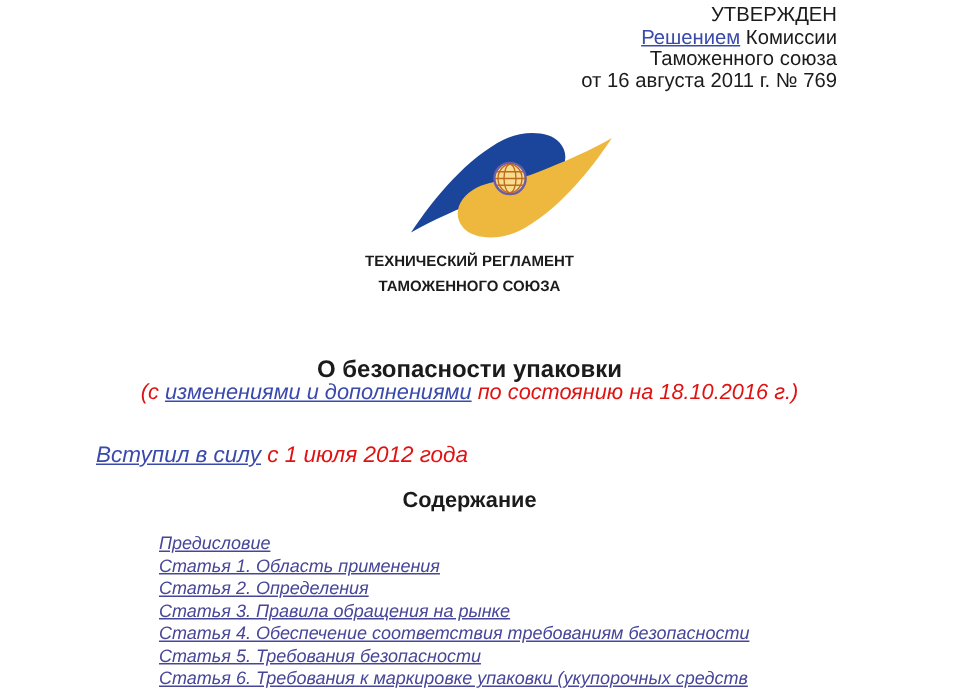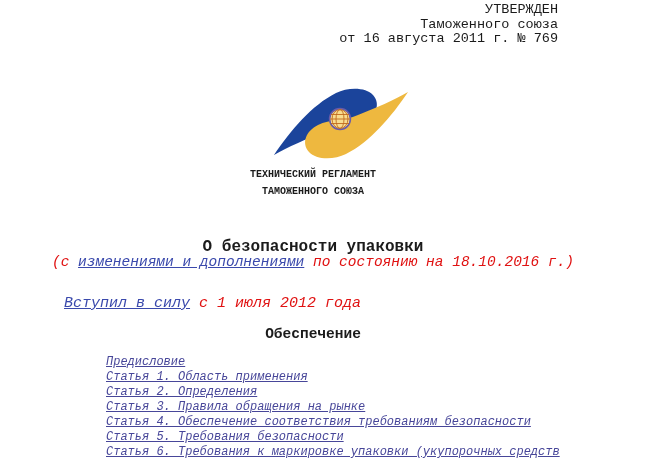--- a/index.html
+++ b/index.html
@@ -1,19 +1,19 @@
 <!DOCTYPE html>
 <html style="--page-bg: #ffffff; --text: #1b1b1b; --link: #3a49ac; --toc-link: #474699; --accent-red: #e01212; --logo-blue: #1b449b; --logo-gold: #eeb83f; --globe-fill: #f9dd8f; --globe-ring: #6a5ca8; --globe-lines: #c06a1e;"><head>
 <meta charset="utf-8">
 <style>
   html,body { margin:0; padding:0; background:#fff; }
   .page {
     position:relative; width:626px; height:459px; overflow:hidden;
     background:var(--page-bg,#fff); color:var(--text,#1b1b1b);
-    font-family:Liberation Mono, monospace;
+    font-family:Liberation Sans, sans-serif;
   }
   a.lnk { color:var(--link); text-decoration:underline; cursor:pointer; }
   a.toc-lnk { color:var(--toc-link); text-decoration:underline; cursor:pointer; }
   .red { color:var(--accent-red); }
 
   .approved {
     position:absolute; top:3px; right:68px; text-align:right;
     font-size:13.5px; line-height:14.6px; white-space:nowrap;
   }
   .logo { position:absolute; left:272px; top:85px; width:136px; height:76px; }
@@ -39,20 +39,21 @@
   }
   .toc a { display:block; white-space:nowrap; width:-moz-fit-content; width:fit-content; }
 </style>
 </head>
 <body>
 
 <div class="page">
 
   <div class="approved">
     <div>УТВЕРЖДЕН</div>
+    <div><a class="lnk">Решением</a><span> Комиссии</span></div>
     <div>Таможенного союза</div>
     <div>от 16 августа 2011 г. № 769</div>
   </div>
 
   <div class="logo">
     <svg viewBox="0 0 136 76" xmlns="http://www.w3.org/2000/svg">
       <path class="swoosh-blue" d="M2 70 C18 46 40 20 64 8 C76 2 94 2 101 10 C109 19 104 31 92 37 C80 43 66 41 52 47 C34 54 16 62 2 70 Z"></path>
       <path class="swoosh-gold" transform="rotate(180 69 38.5)" d="M2 70 C18 46 40 20 64 8 C76 2 94 2 101 10 C109 19 104 31 92 37 C80 43 66 41 52 47 C34 54 16 62 2 70 Z"></path>
       <g>
         <circle class="globe-ball" cx="68" cy="34" r="10.4"></circle>
@@ -70,21 +71,21 @@
     <div>ТАМОЖЕННОГО СОЮЗА</div>
   </div>
 
 
   <div class="centered doc-subject">О безопасности упаковки</div>
 
   <div class="centered revision"><span class="red">(с </span><a class="lnk">изменениями и дополнениями</a><span class="red"> по состоянию на 18.10.2016 г.)</span></div>
 
   <div class="effective"><a class="lnk">Вступил в силу</a><span class="red"> с 1 июля 2012 года</span></div>
 
-  <div class="centered toc-heading">Обеспечение</div>
+  <div class="centered toc-heading">Содержание</div>
 
   <div class="toc">
     <a class="toc-lnk">Предисловие</a>
     <a class="toc-lnk">Статья 1. Область применения</a>
     <a class="toc-lnk">Статья 2. Определения</a>
     <a class="toc-lnk">Статья 3. Правила обращения на рынке</a>
     <a class="toc-lnk">Статья 4. Обеспечение соответствия требованиям безопасности</a>
     <a class="toc-lnk">Статья 5. Требования безопасности</a>
     <a class="toc-lnk">Статья 6. Требования к маркировке упаковки (укупорочных средств</a>
   </div>

